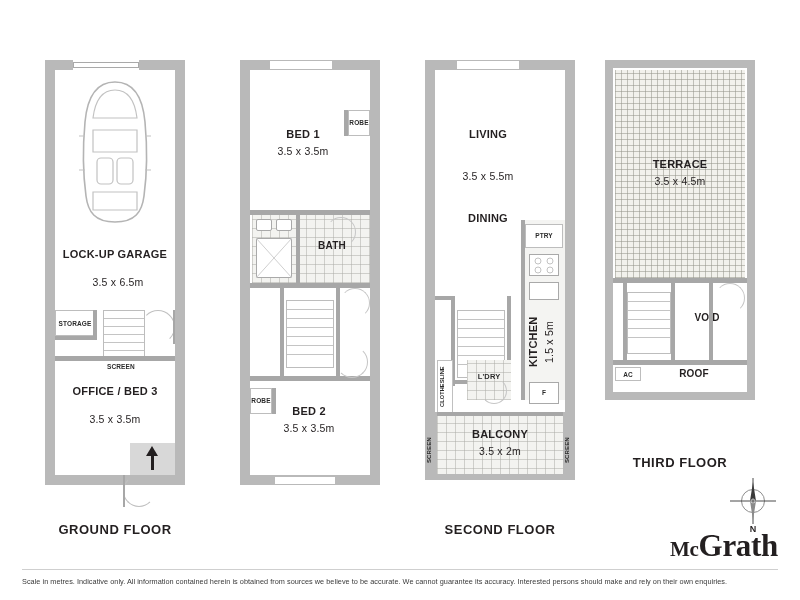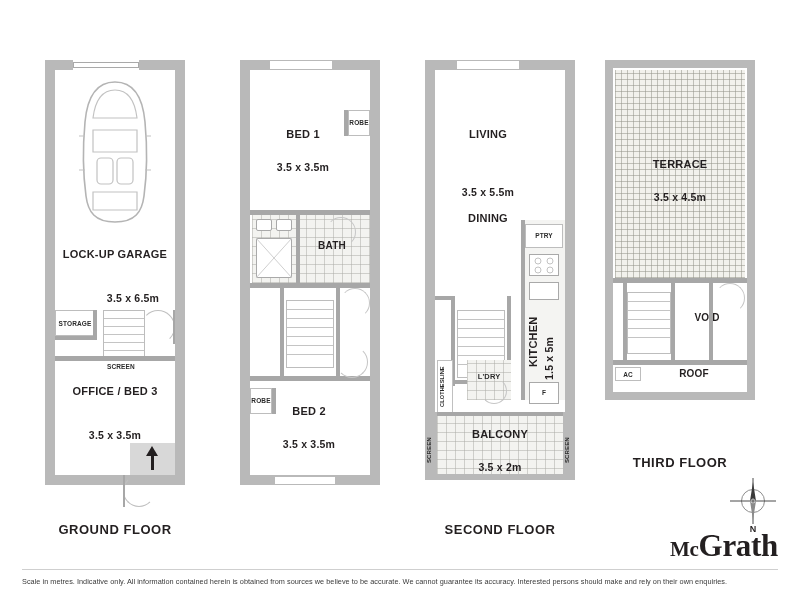--- a/index.html
+++ b/index.html
@@ -75,23 +75,22 @@
     text-align: center;
     font-weight: bold;
     letter-spacing: .02em;
     line-height: 1.22;
     color: #231f20;
   }
   .lbl-room {
     font-size: 11px;
   }
   .lbl-dim {
-    font-weight: bold;
+    font-weight: normal;
     font-size: 10.5px;
-    margin-top: 16px;
   }
   .lbl-small {
     position: absolute;
     font-size: 6.5px;
     font-weight: bold;
     text-align: center;
     color: #2b2b2b;
     letter-spacing: .02em;
   }
   .vert {
@@ -225,21 +224,21 @@
       <path d="M42 12 C28 12 22 24 20 40 L64 40 C62 24 56 12 42 12 Z" fill="none" stroke="#c2c2c2" stroke-width="1.2"></path>
       <path d="M20 52 L64 52 L64 74 L20 74 Z" fill="none" stroke="#c2c2c2" stroke-width="1.2"></path>
       <rect x="24" y="80" width="16" height="26" rx="4" fill="none" stroke="#c2c2c2" stroke-width="1.2"></rect>
       <rect x="44" y="80" width="16" height="26" rx="4" fill="none" stroke="#c2c2c2" stroke-width="1.2"></rect>
       <path d="M20 114 L64 114 L64 132 L20 132 Z" fill="none" stroke="#c2c2c2" stroke-width="1.2"></path>
       <path d="M12 58 L6 58 M72 58 L78 58" stroke="#c2c2c2" stroke-width="1.2"></path>
       <path d="M12 92 L6 92 M72 92 L78 92" stroke="#c2c2c2" stroke-width="1.2"></path>
     </svg>
 
     <div class="label lbl-room" style="left:8px; top:188px; width:124px;">LOCK-UP GARAGE</div>
-    <div class="label lbl-dim" style="left:26px; top:216px; width:124px;">3.5 x 6.5m</div>
+    <div class="label lbl-dim" style="left:11px; top:216px; width:124px;">3.5 x 6.5m</div>
 
     <div class="thin" style="left:10px; top:250px; width:40px; height:26px; border-color:#bdbdbd;"></div>
     <div class="lbl-small" style="left:10px; top:260px; width:40px;">STORAGE</div>
     <div class="wall-dk" style="left:48px; top:250px; width:4px; height:26px;"></div>
     <div class="wall-dk" style="left:10px; top:276px; width:42px; height:4px;"></div>
 
     <div class="stair" style="left:58px; top:250px; width:42px; height:48px;">
       <div class="tread" style="top:7px;"></div>
       <div class="tread" style="top:15px;"></div>
       <div class="tread" style="top:23px;"></div>

